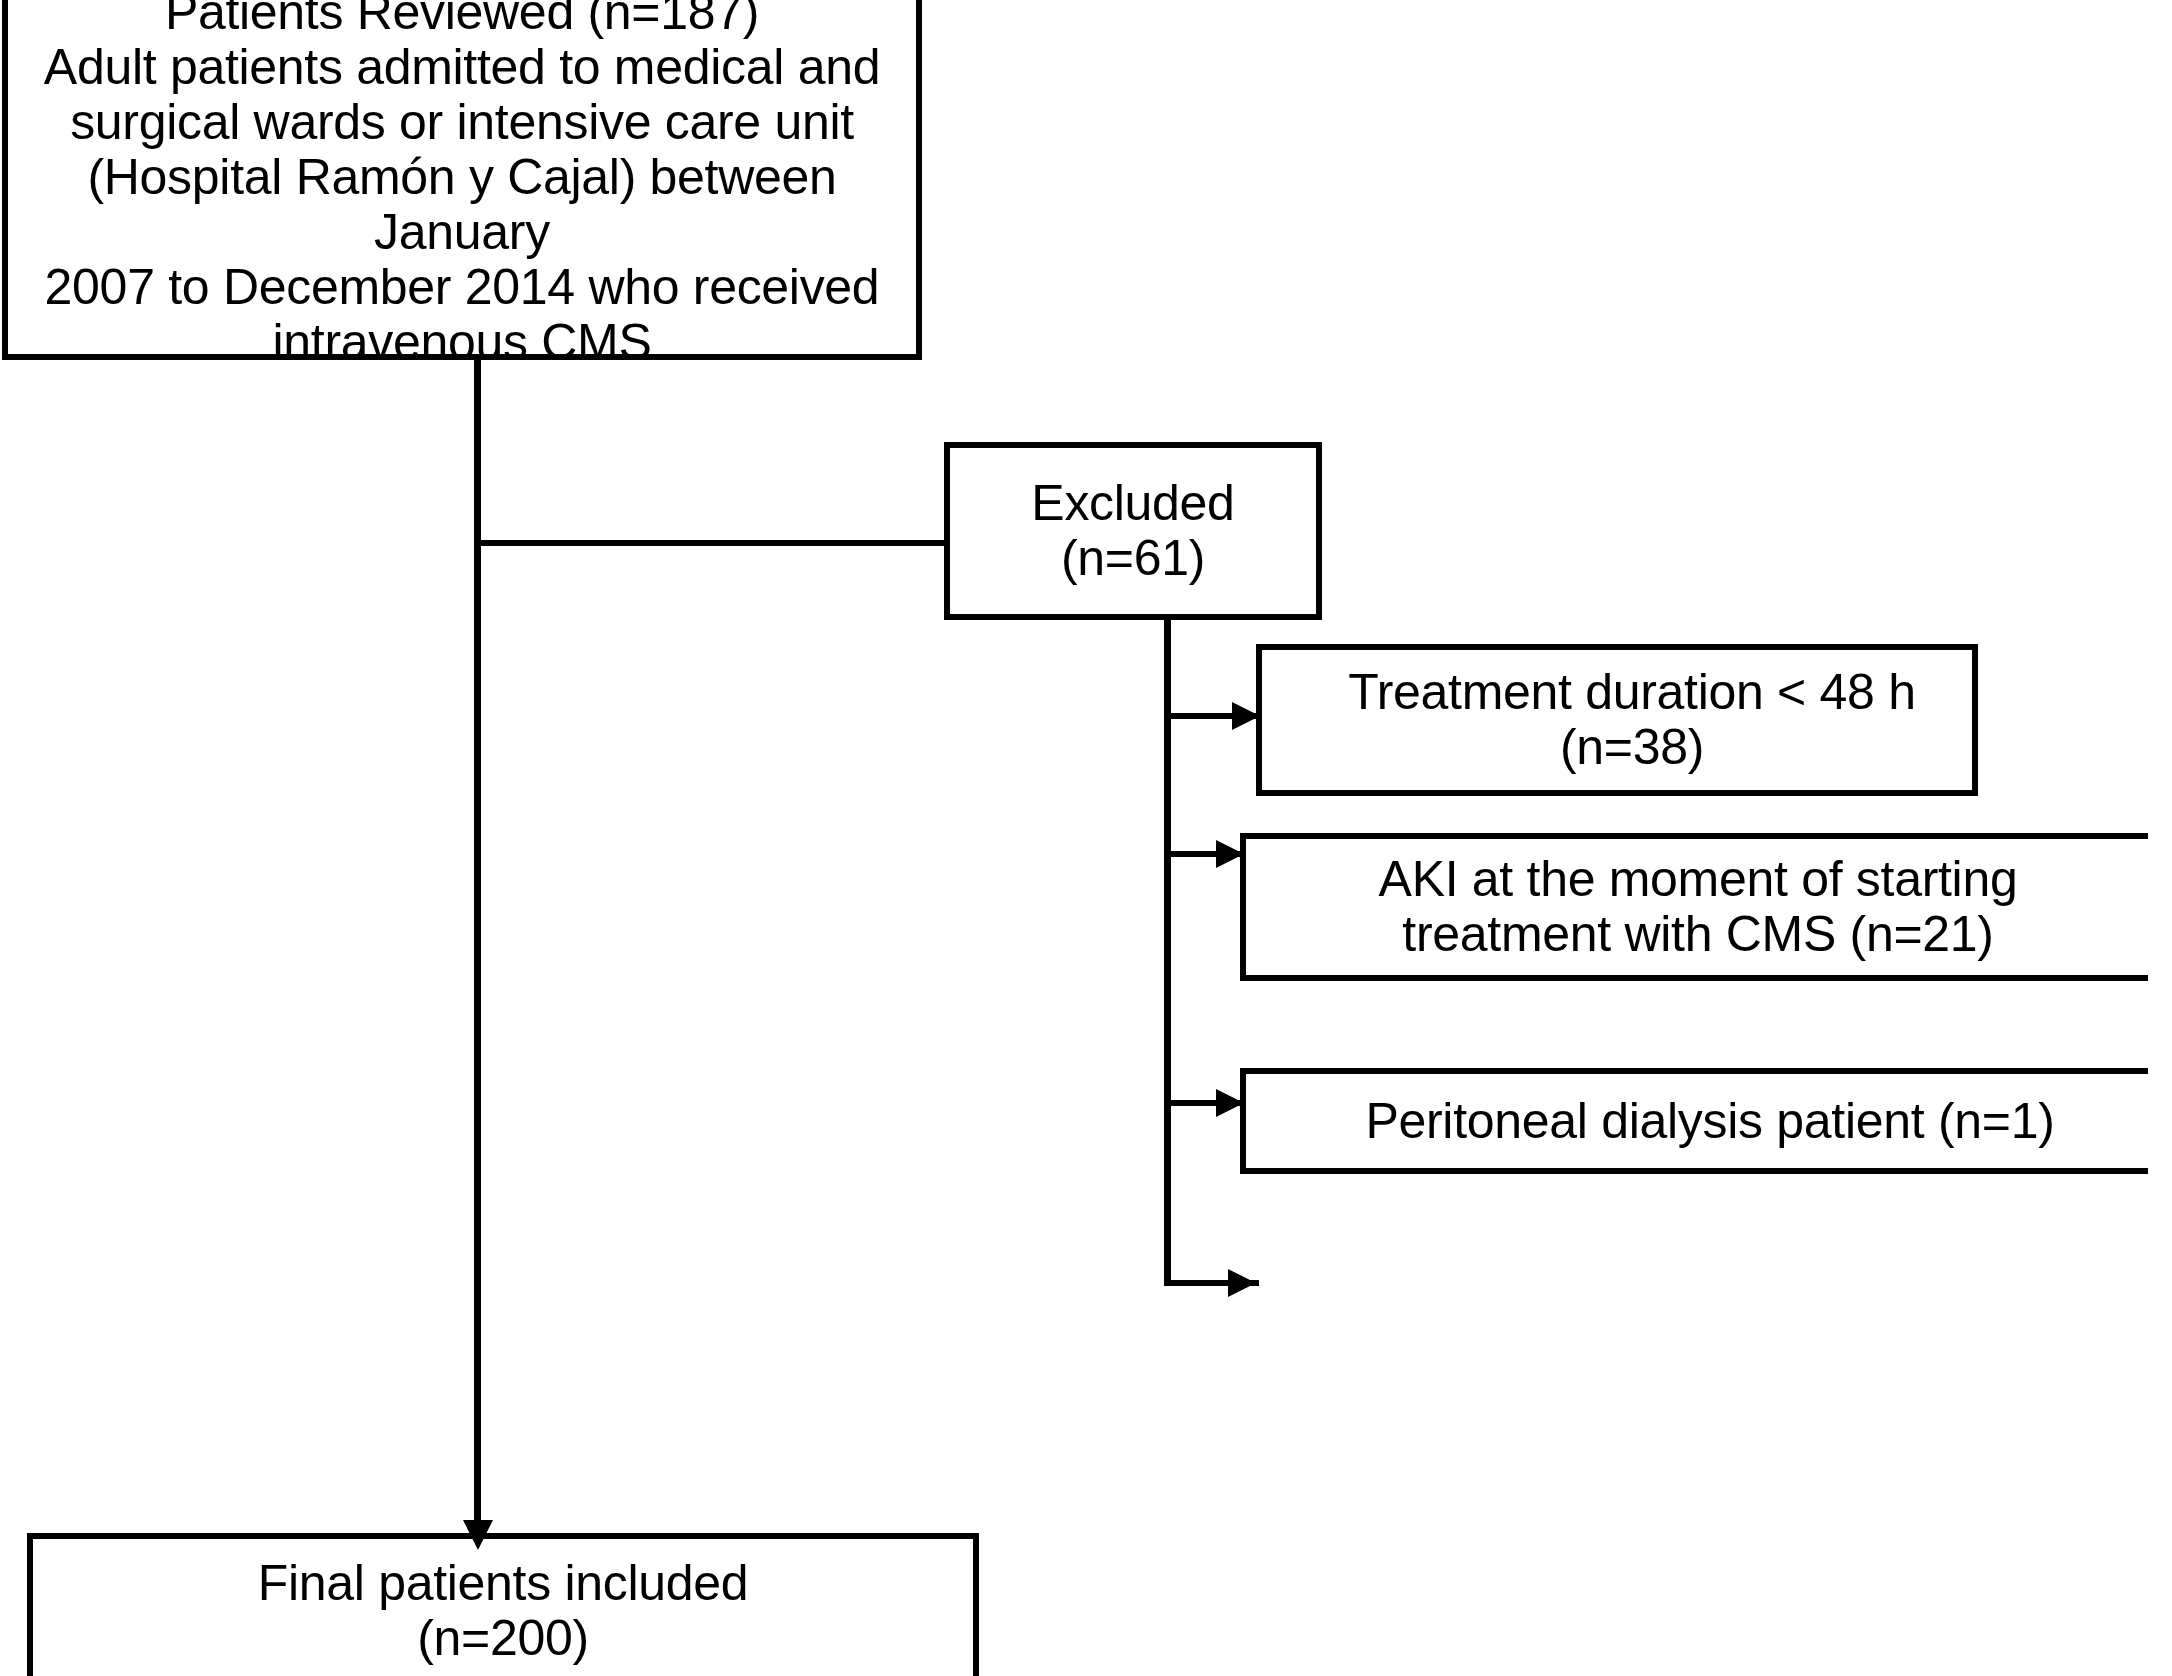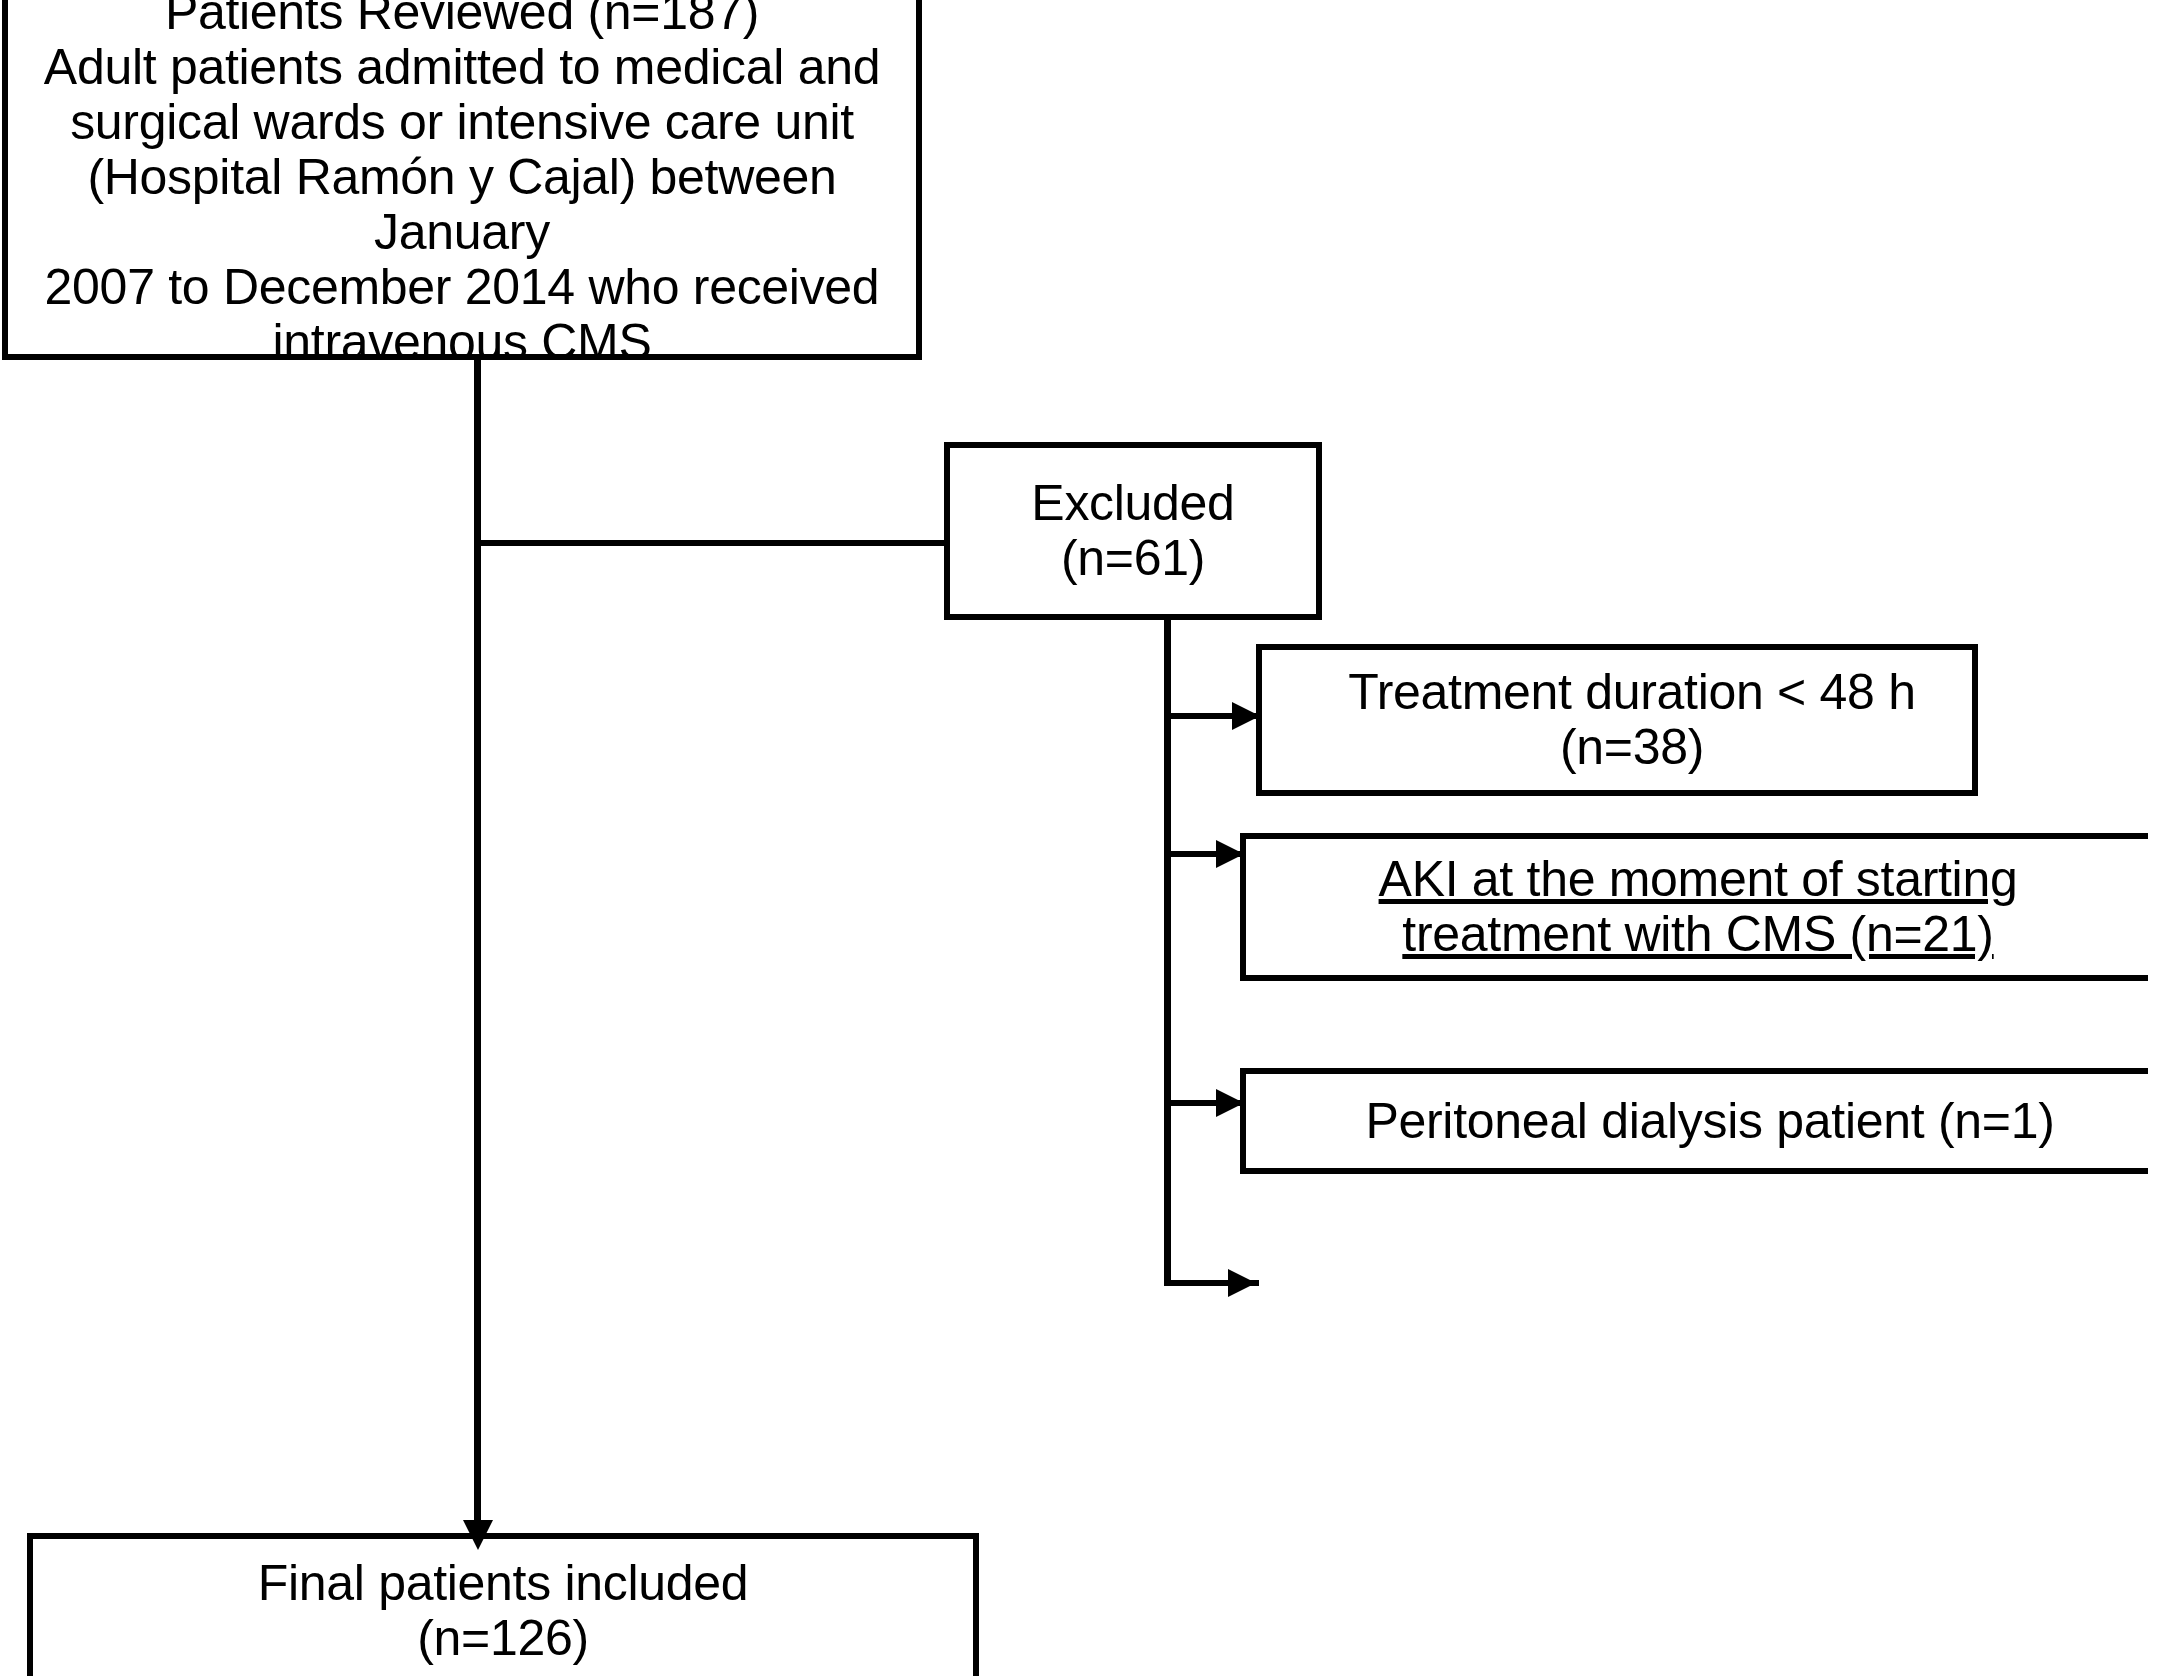--- a/index.html
+++ b/index.html
@@ -50,21 +50,21 @@
   #node-excluded {
     left: 944px; top: 442px;
     width: 378px; height: 178px;
   }
   #node-duration {
     left: 1256px; top: 644px;
     width: 722px; height: 152px; padding-left: 30px;
   }
   #node-aki {
     left: 1240px; top: 833px;
-    width: 916px; height: 148px; text-decoration: underline;
+    width: 916px; height: 148px;
   }
   #node-peritoneal {
     left: 1240px; top: 1068px;
     width: 940px; height: 106px;
   }
   #node-under18 {
     left: 1252px; top: 1212px;
     width: 600px; height: 88px;
   }
   #node-final {
@@ -150,21 +150,21 @@
 treatment with CMS (n=21)</span>
   </div>
 
   <div class="node" id="node-peritoneal">
     <span class="node-text">Peritoneal dialysis patient (n=1)</span>
   </div>
 
 
   <div class="node" id="node-final">
     <span class="node-text">Final patients included
-(n=126)</span>
+(n=200)</span>
   </div>
 
   <div class="vline" id="spine-main"></div>
   <div class="arrow-down" id="arrow-final"></div>
 
   <div class="hline" id="branch-excluded-line"></div>
   <div class="arrow-right" id="branch-excluded-arrow"></div>
 
   <div class="vline" id="spine-exclusions"></div>
 

